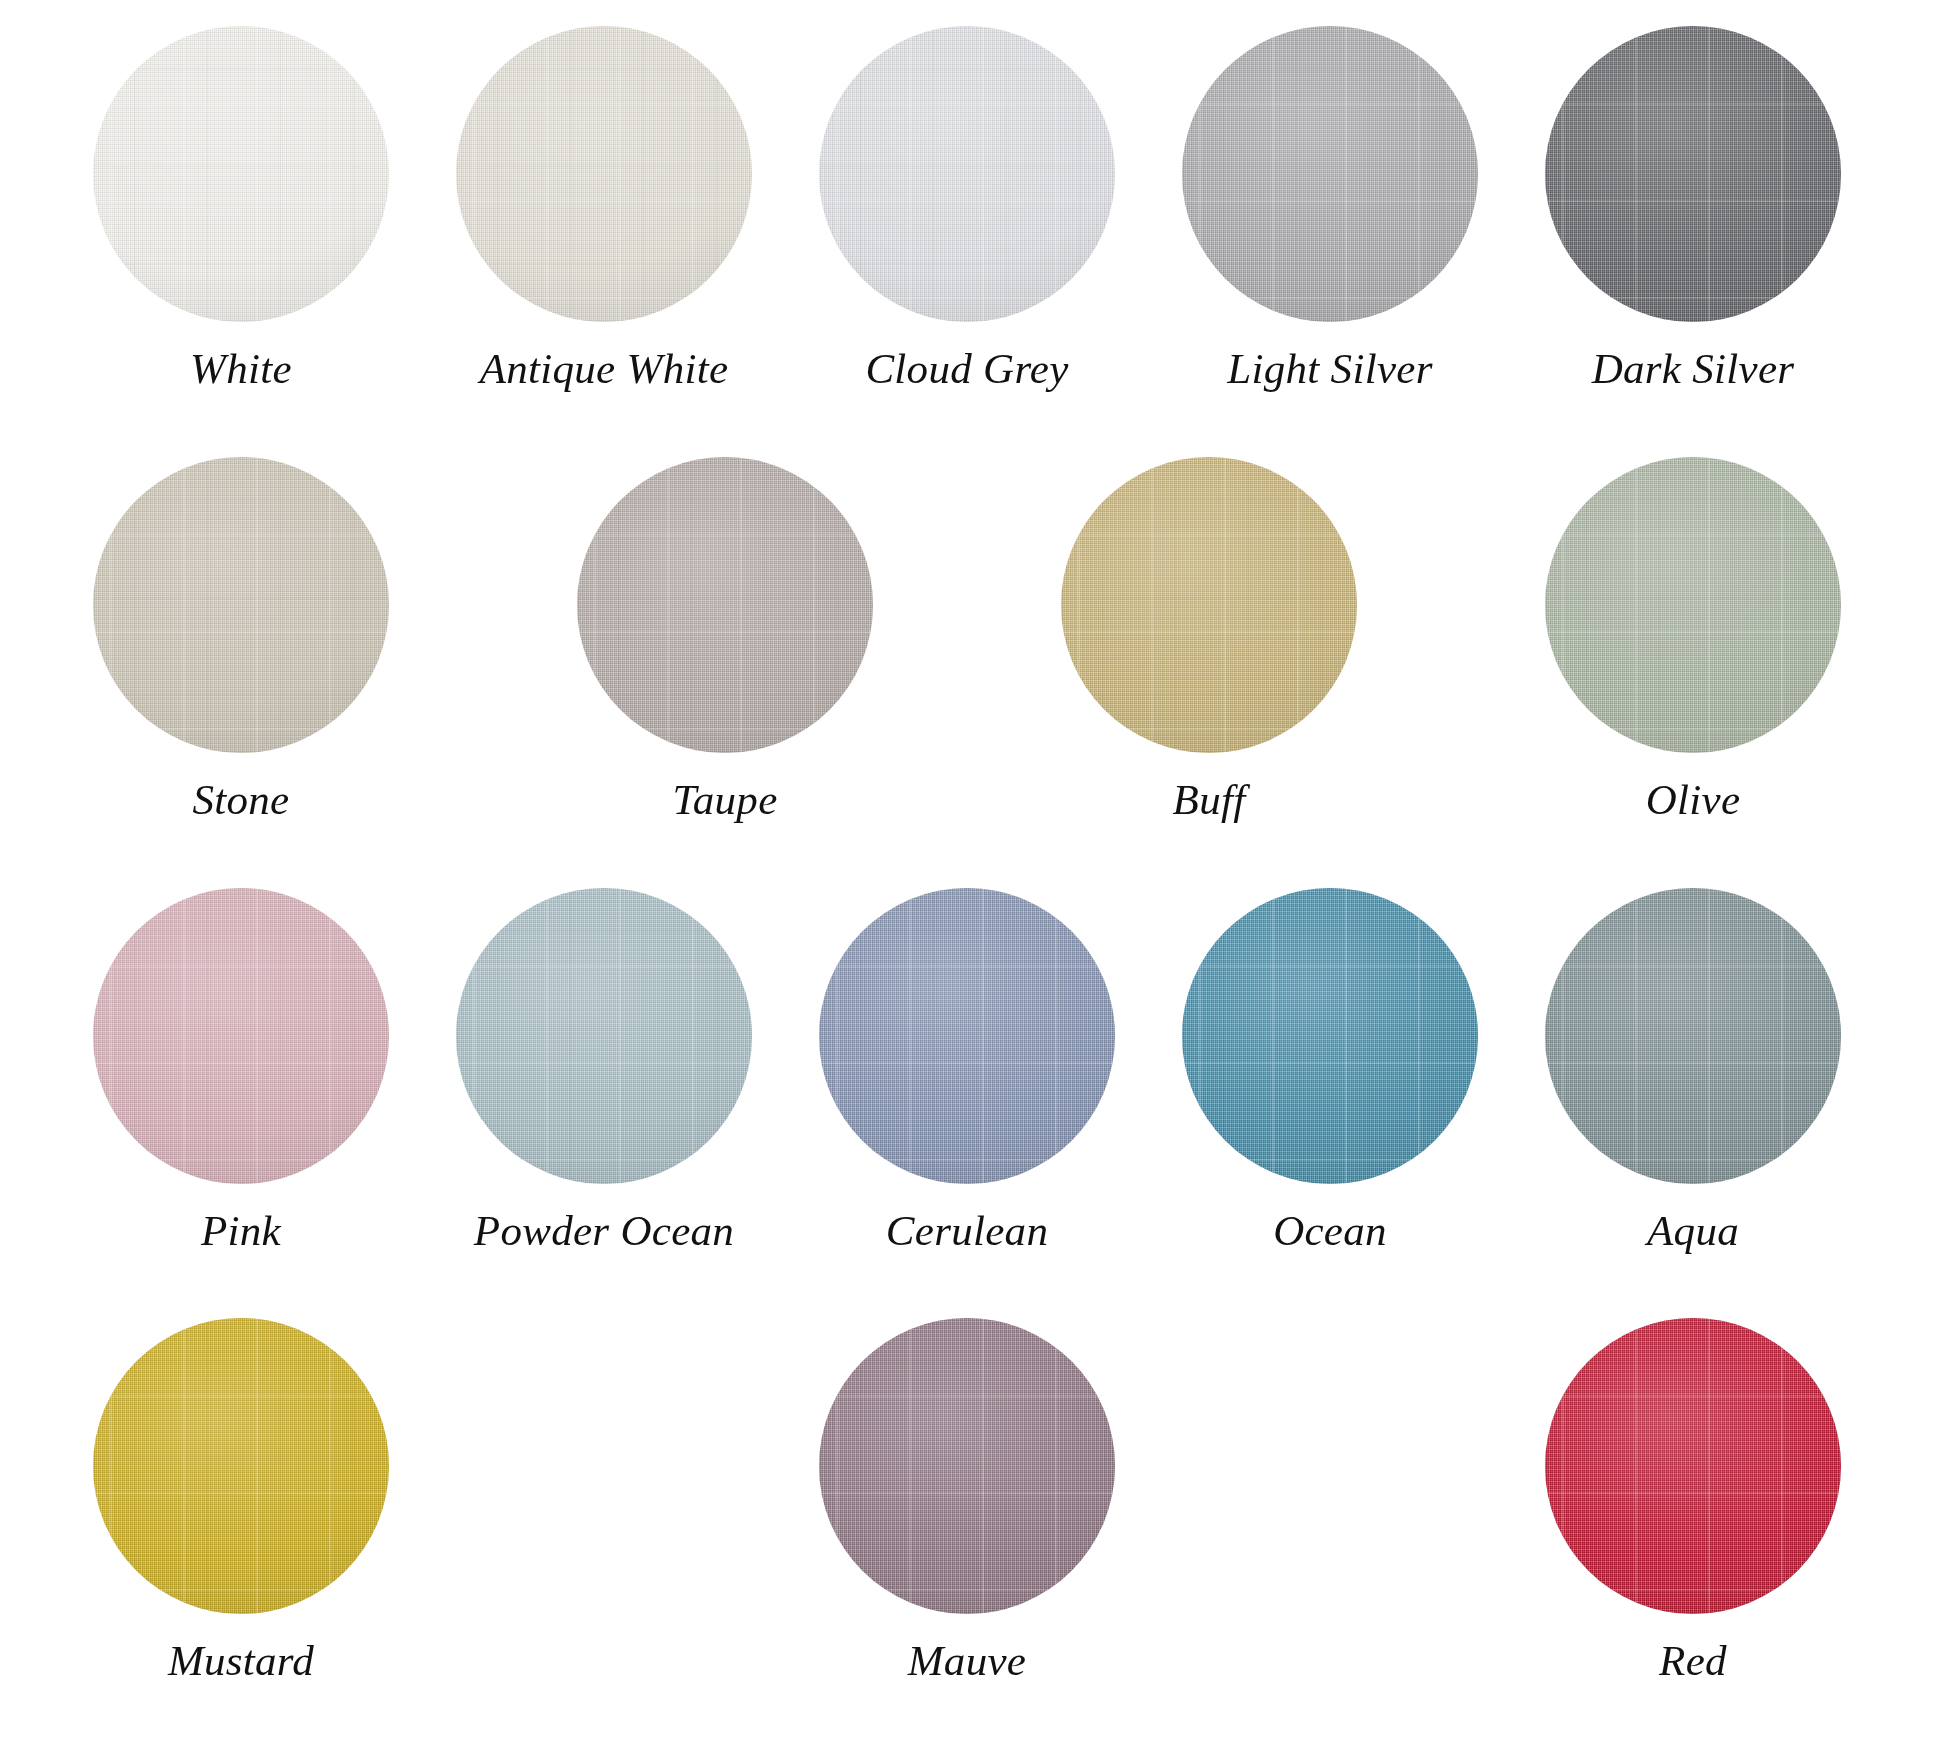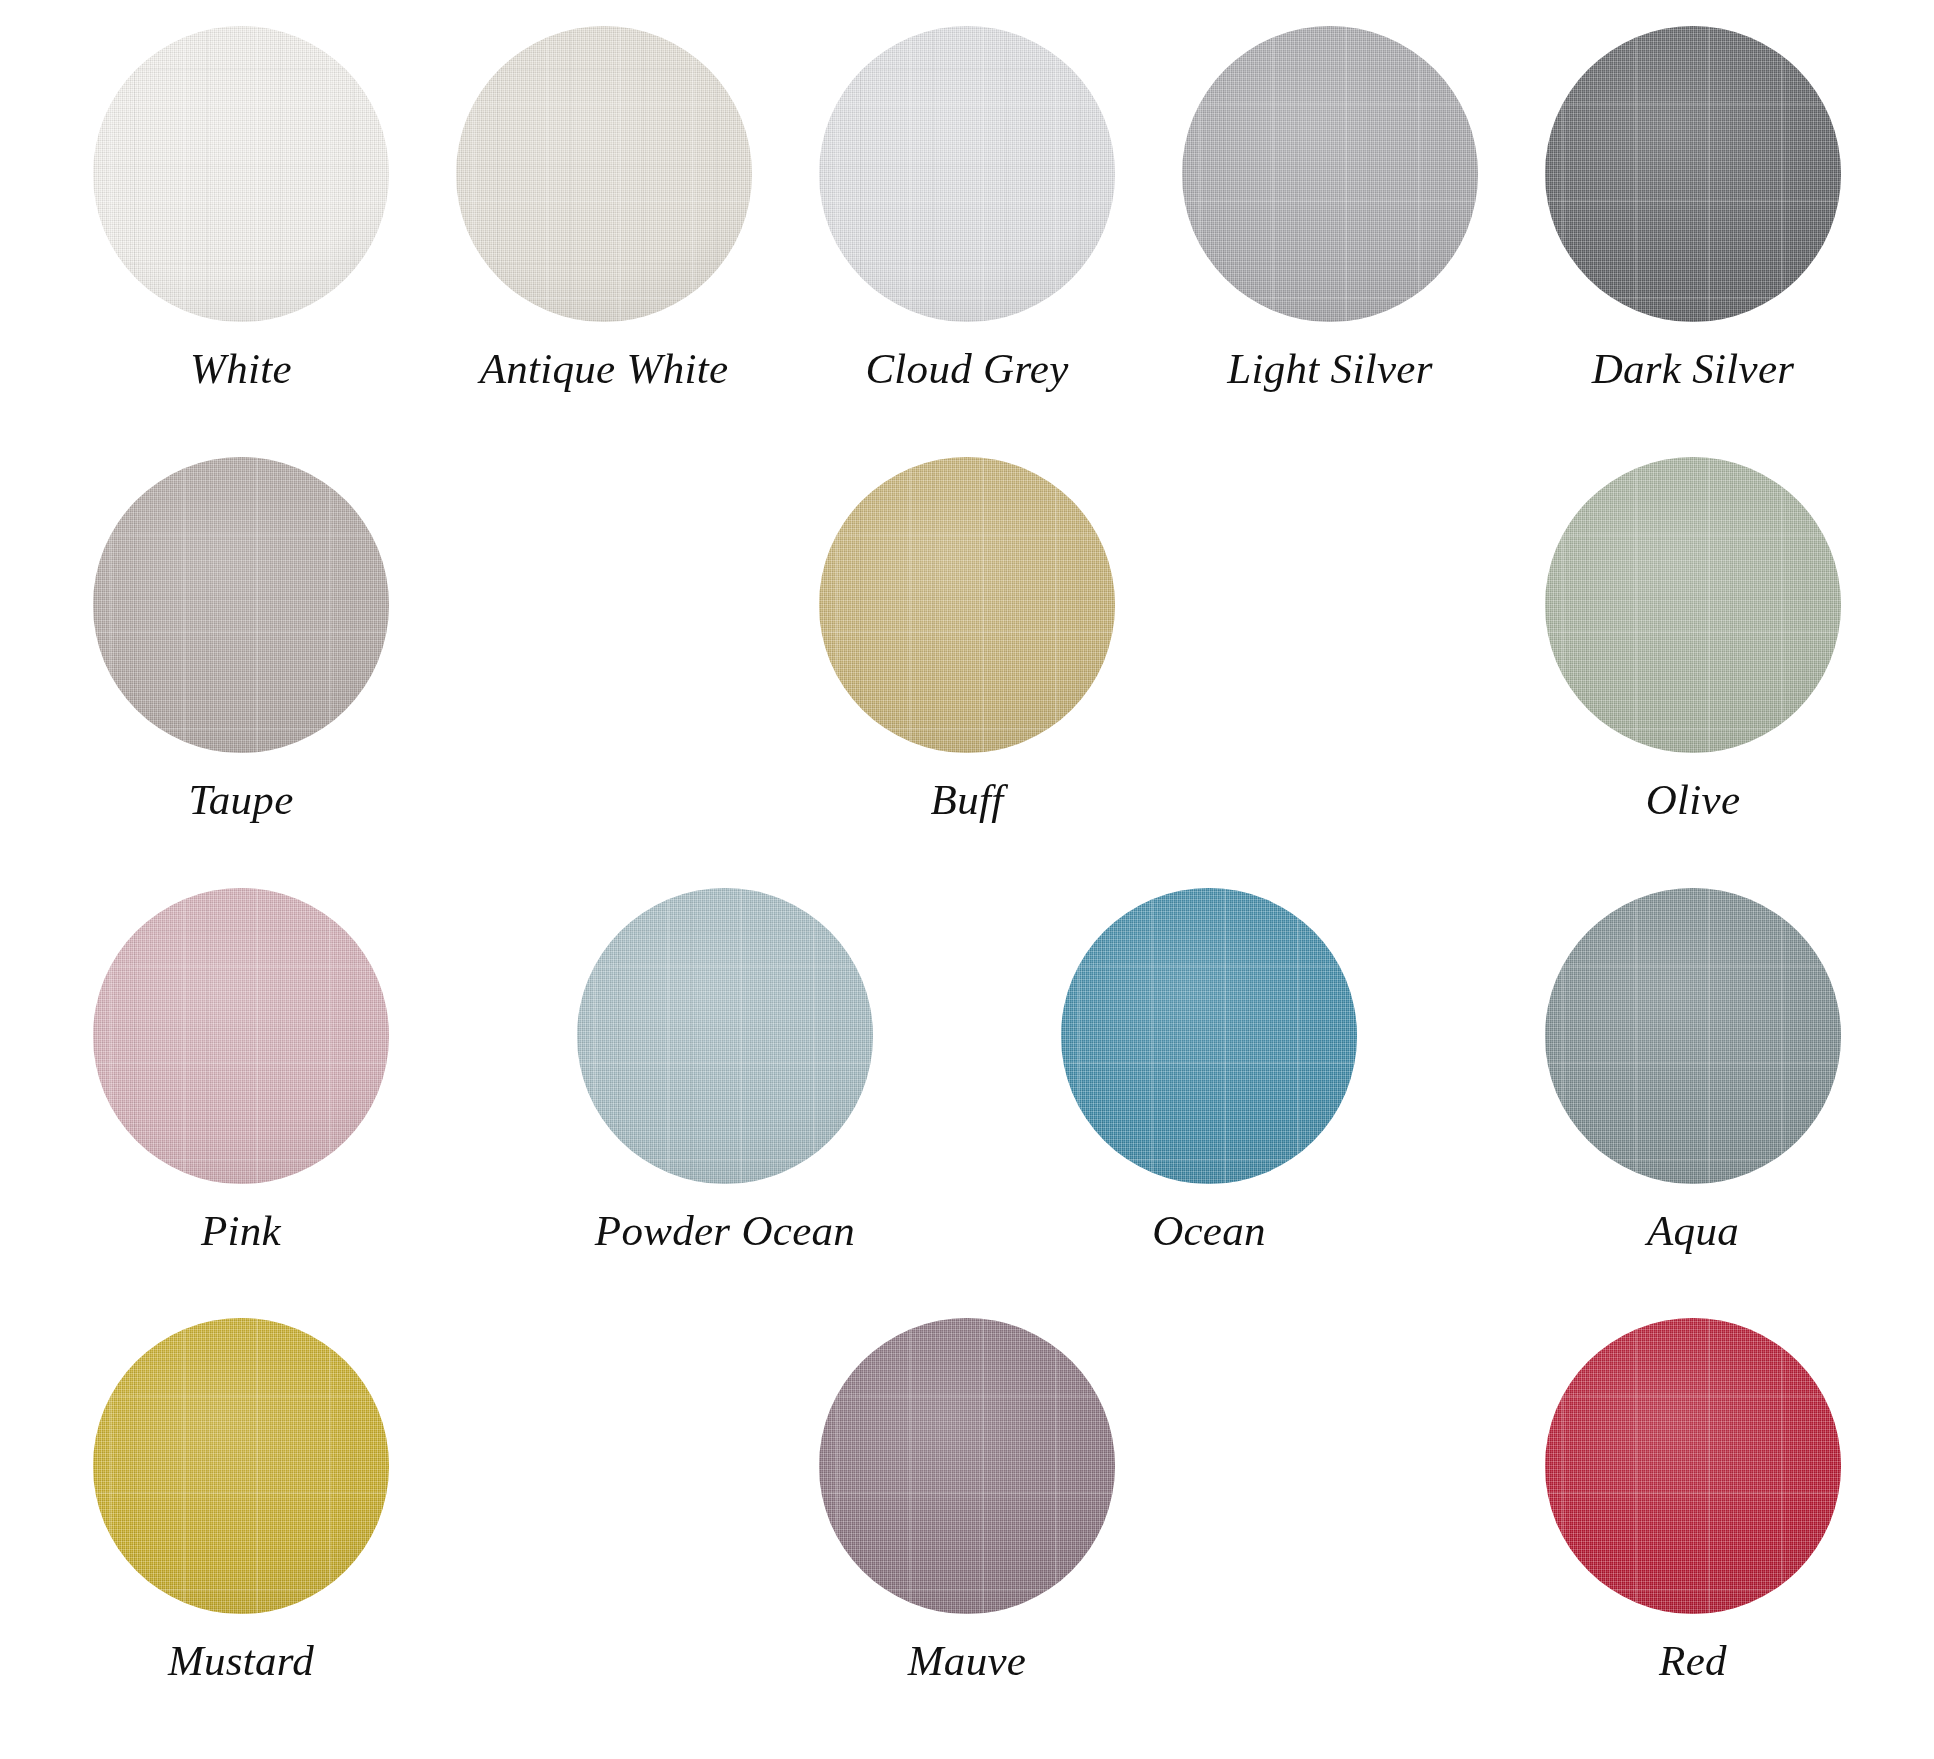--- a/index.html
+++ b/index.html
@@ -165,20 +165,26 @@
       <div class="swatch-disc-wrap">
         <div class="swatch-disc" style="background-color: rgb(97, 99, 103);"></div>
       </div>
       <div class="swatch-label">Dark Silver</div>
     </div>
   </div>
 
   <div class="swatch-row">
     <div class="swatch-cell">
       <div class="swatch-disc-wrap">
+        <div class="swatch-disc" style="background-color: rgb(203, 196, 180);"></div>
+      </div>
+      <div class="swatch-label">Stone</div>
+    </div>
+    <div class="swatch-cell">
+      <div class="swatch-disc-wrap">
         <div class="swatch-disc" style="background-color: rgb(178, 169, 165);"></div>
       </div>
       <div class="swatch-label">Taupe</div>
     </div>
     <div class="swatch-cell">
       <div class="swatch-disc-wrap">
         <div class="swatch-disc" style="background-color: rgb(199, 178, 117);"></div>
       </div>
       <div class="swatch-label">Buff</div>
     </div>
@@ -198,20 +204,26 @@
       <div class="swatch-label">Pink</div>
     </div>
     <div class="swatch-cell">
       <div class="swatch-disc-wrap">
         <div class="swatch-disc" style="background-color: rgb(165, 188, 195);"></div>
       </div>
       <div class="swatch-label">Powder Ocean</div>
     </div>
     <div class="swatch-cell">
       <div class="swatch-disc-wrap">
+        <div class="swatch-disc" style="background-color: rgb(132, 146, 174);"></div>
+      </div>
+      <div class="swatch-label">Cerulean</div>
+    </div>
+    <div class="swatch-cell">
+      <div class="swatch-disc-wrap">
         <div class="swatch-disc" style="background-color: rgb(62, 138, 168);"></div>
       </div>
       <div class="swatch-label">Ocean</div>
     </div>
     <div class="swatch-cell">
       <div class="swatch-disc-wrap">
         <div class="swatch-disc" style="background-color: rgb(125, 141, 145);"></div>
       </div>
       <div class="swatch-label">Aqua</div>
     </div>

